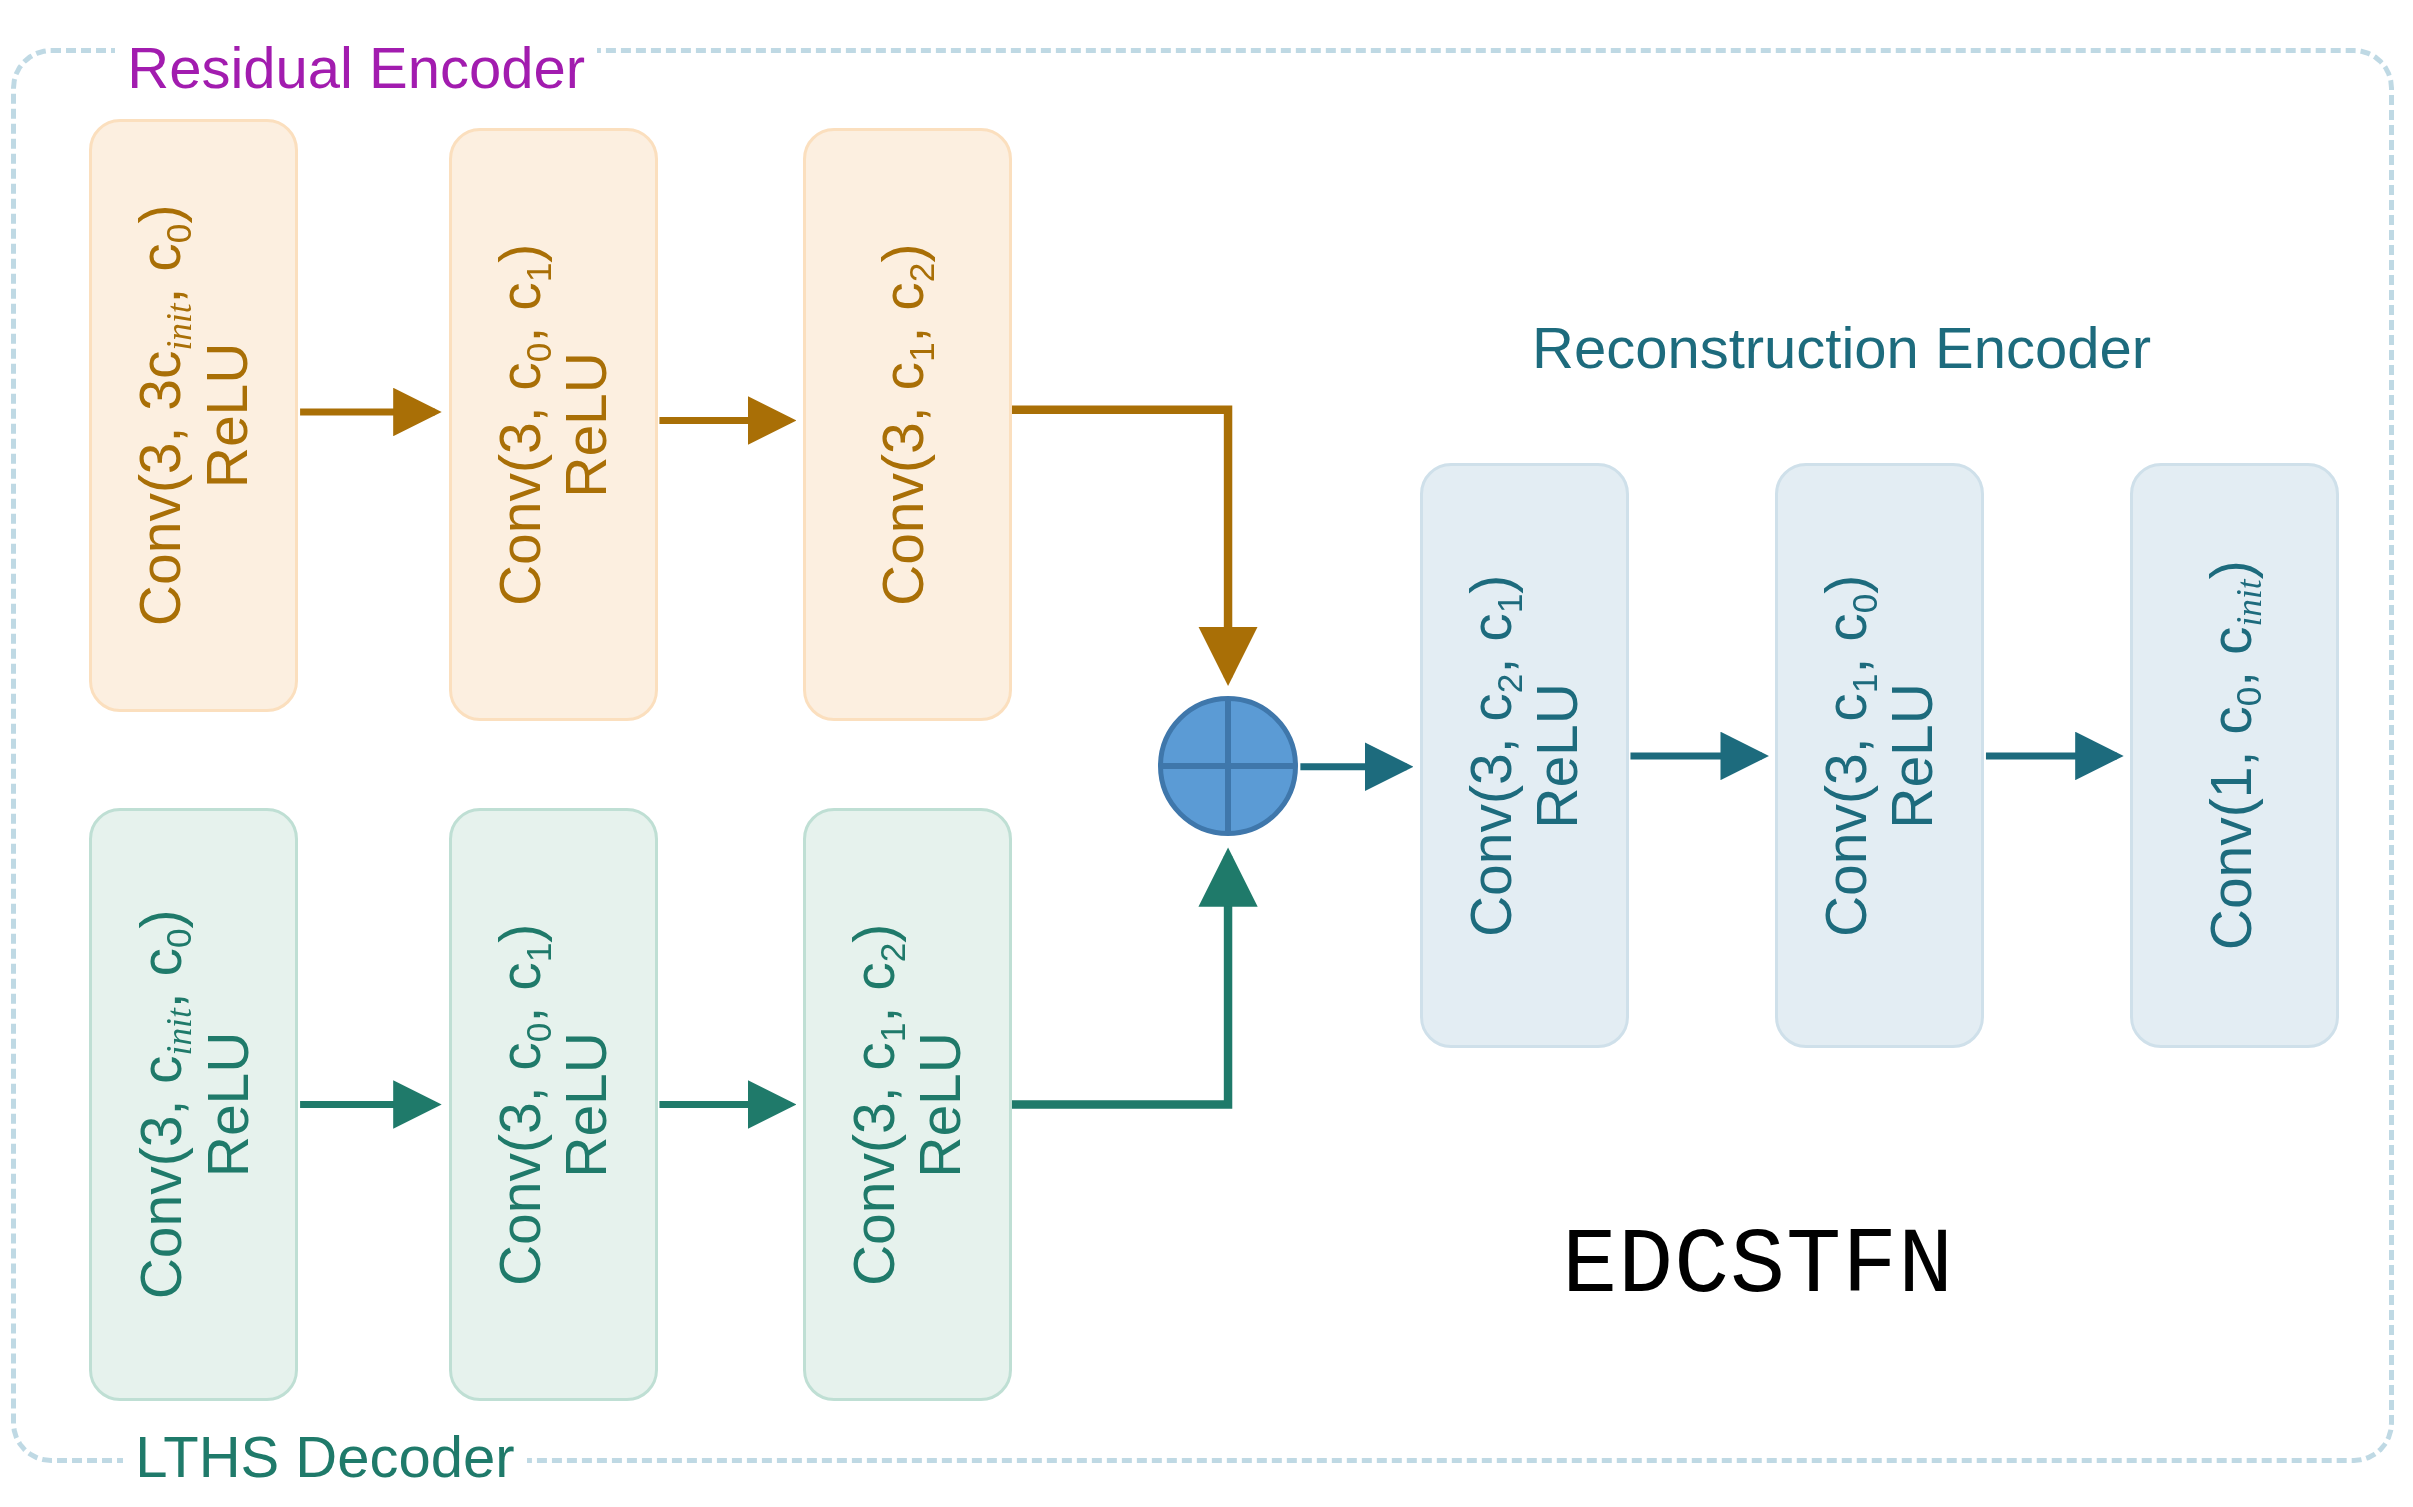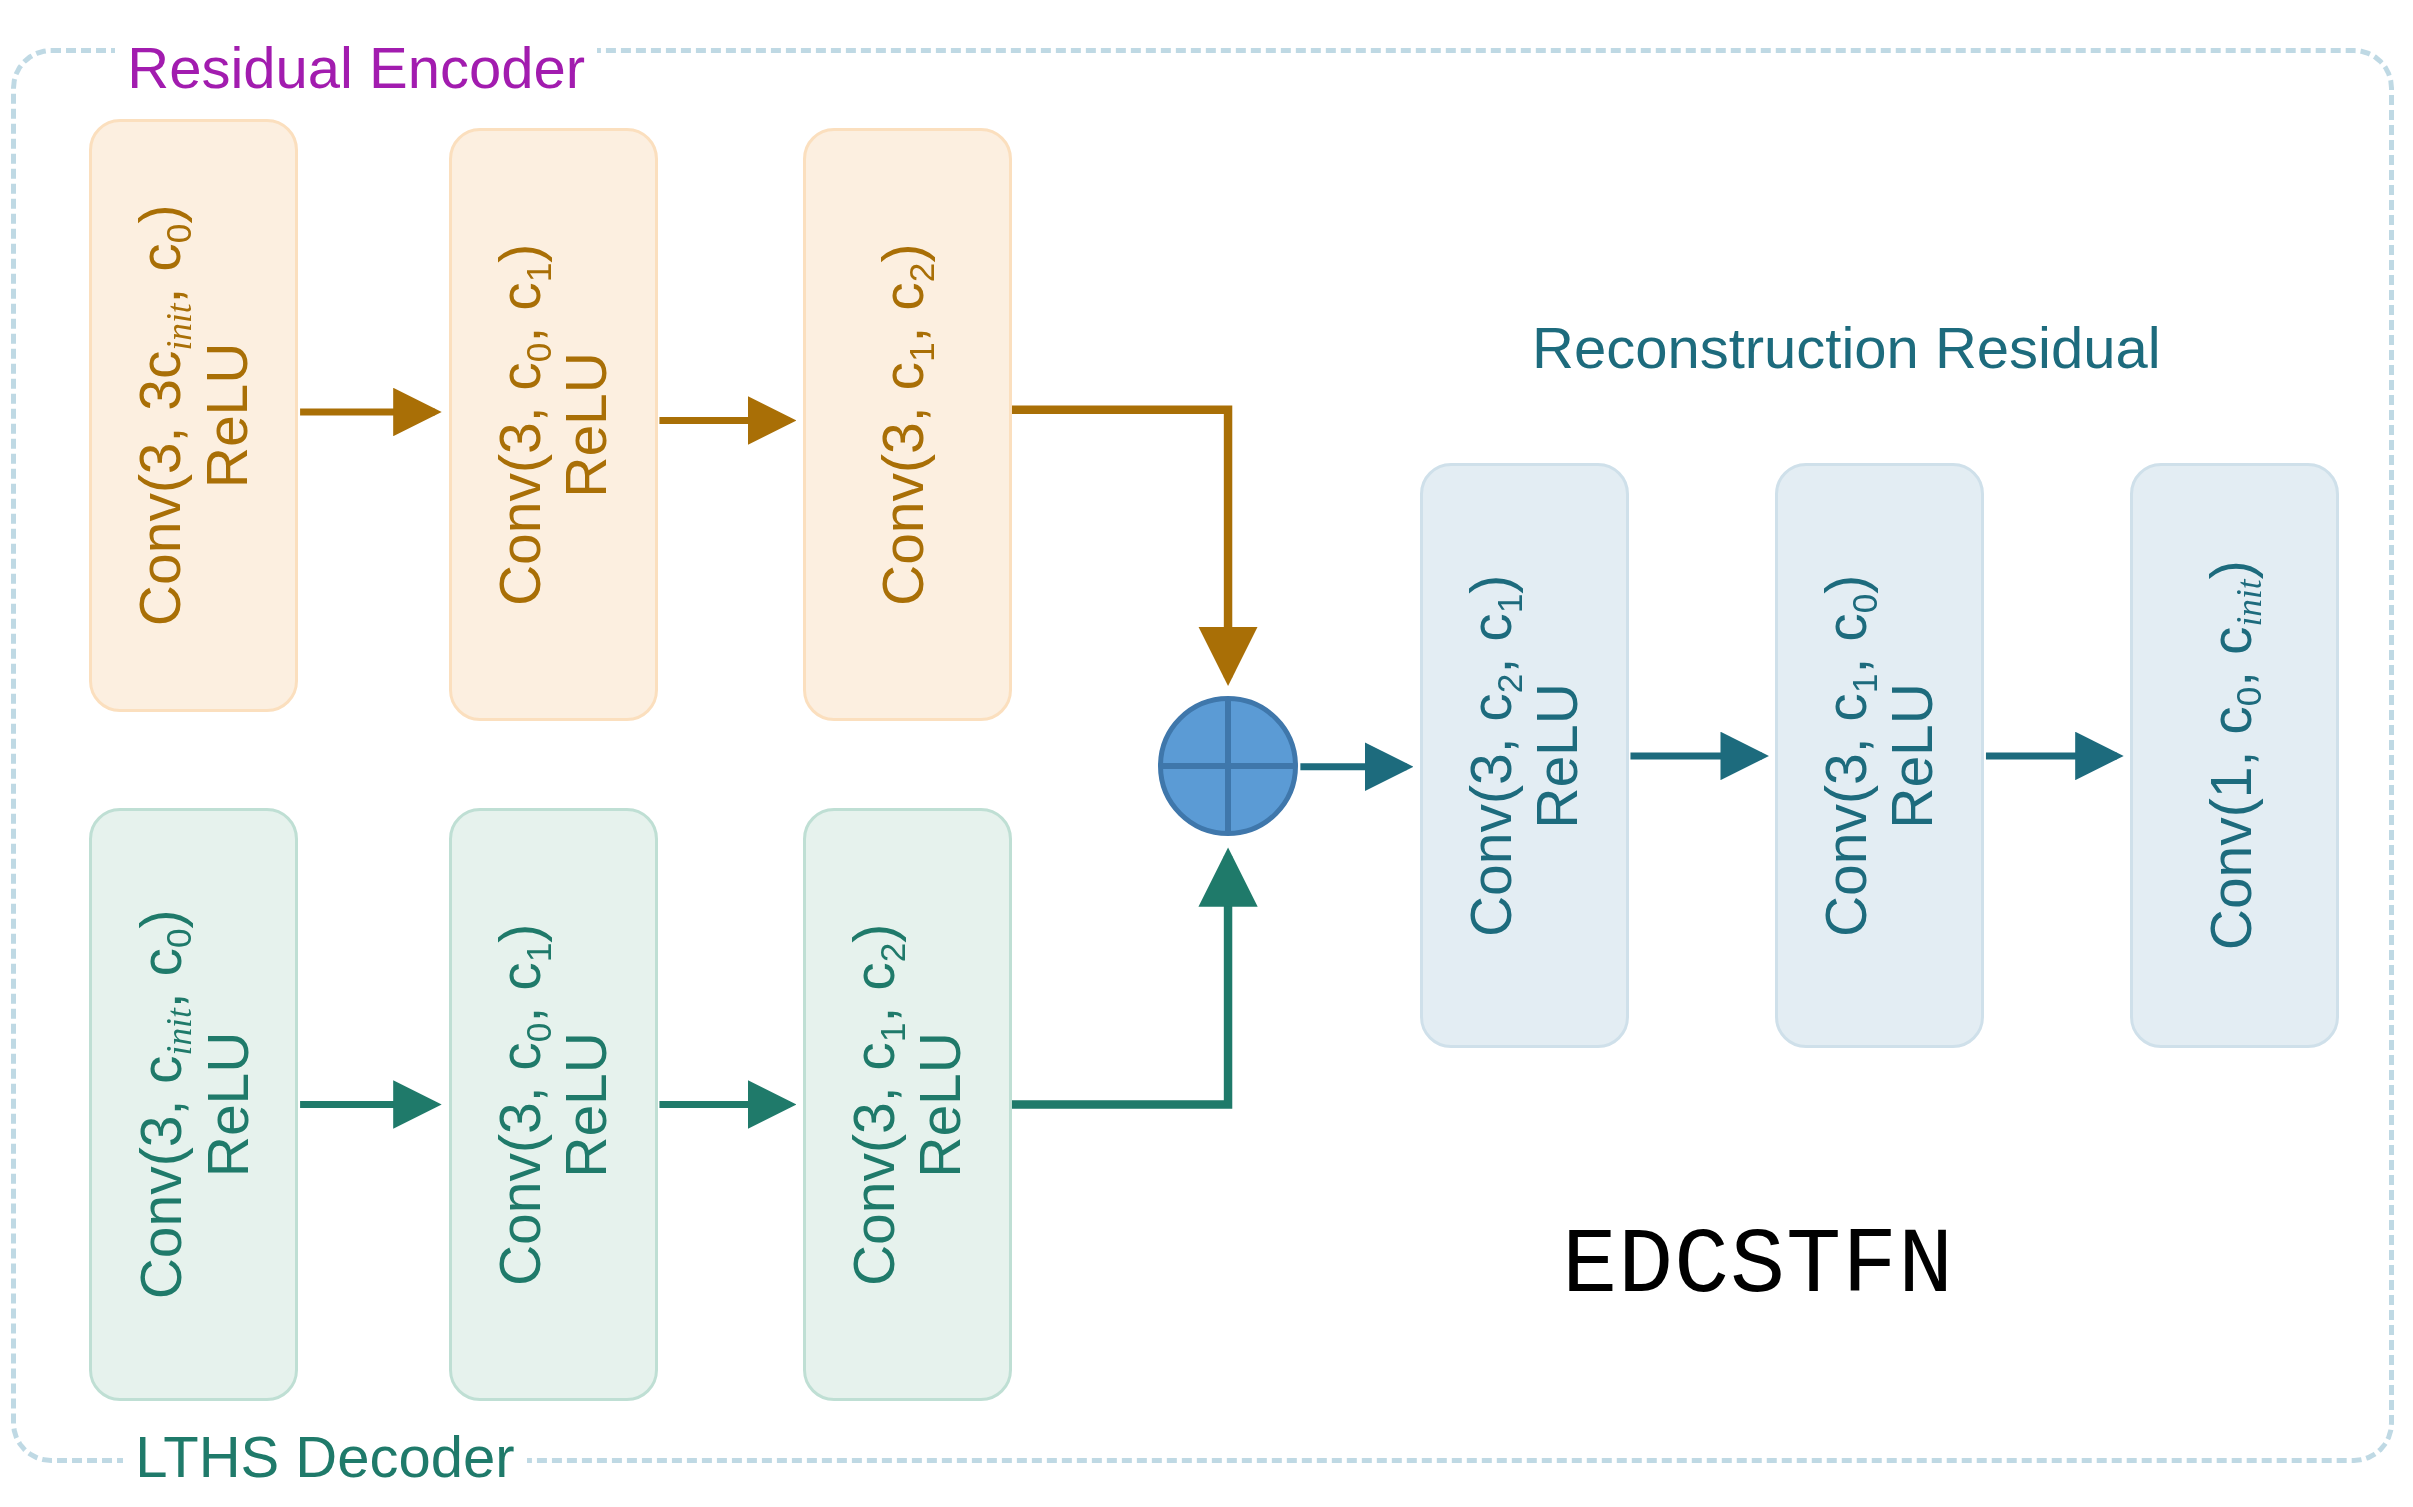--- a/index.html
+++ b/index.html
@@ -225,21 +225,21 @@
     </g>
     <g stroke="#1d6b7d" stroke-width="9" fill="none">
       <line x1="2581" y1="982" x2="2751" y2="982" marker-end="url(#ah-blue)"></line>
     </g>
   </svg>
 
   <div class="group-caption" id="caption-residual">Residual Encoder</div>
 
   <div class="group-caption" id="caption-lths">LTHS Decoder</div>
 
-  <div class="group-caption" id="caption-decoder">Reconstruction Residual</div>
+  <div class="group-caption" id="caption-decoder">Reconstruction Encoder</div>
 
   <div class="conv-block block-orange" id="r-blk-0">
     <div class="vlabel">
       <span class="ln">
         <span>Conv(3, 3c</span><span class="sub ital">init</span><span>, c</span><span class="sub">0</span><span>)</span>
       </span>
       <span class="ln">ReLU</span>
     </div>
   </div>
 

